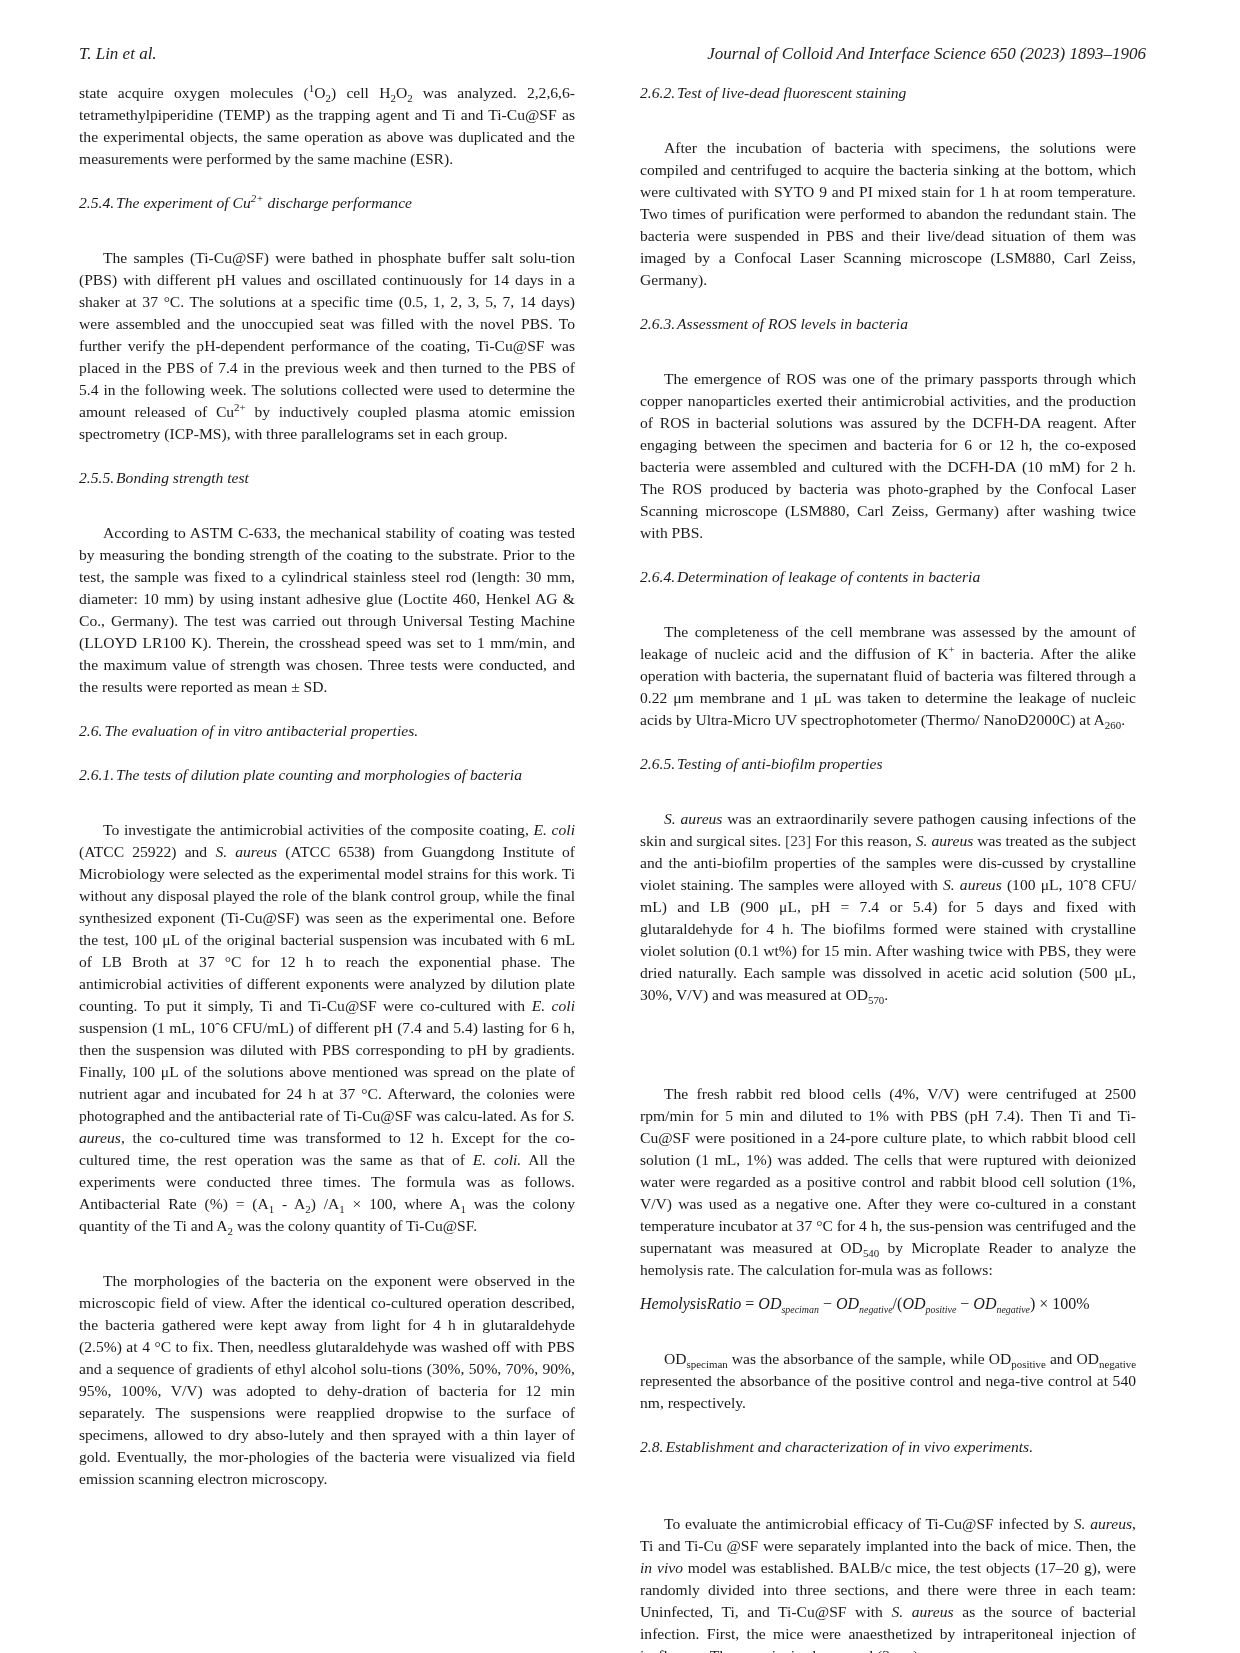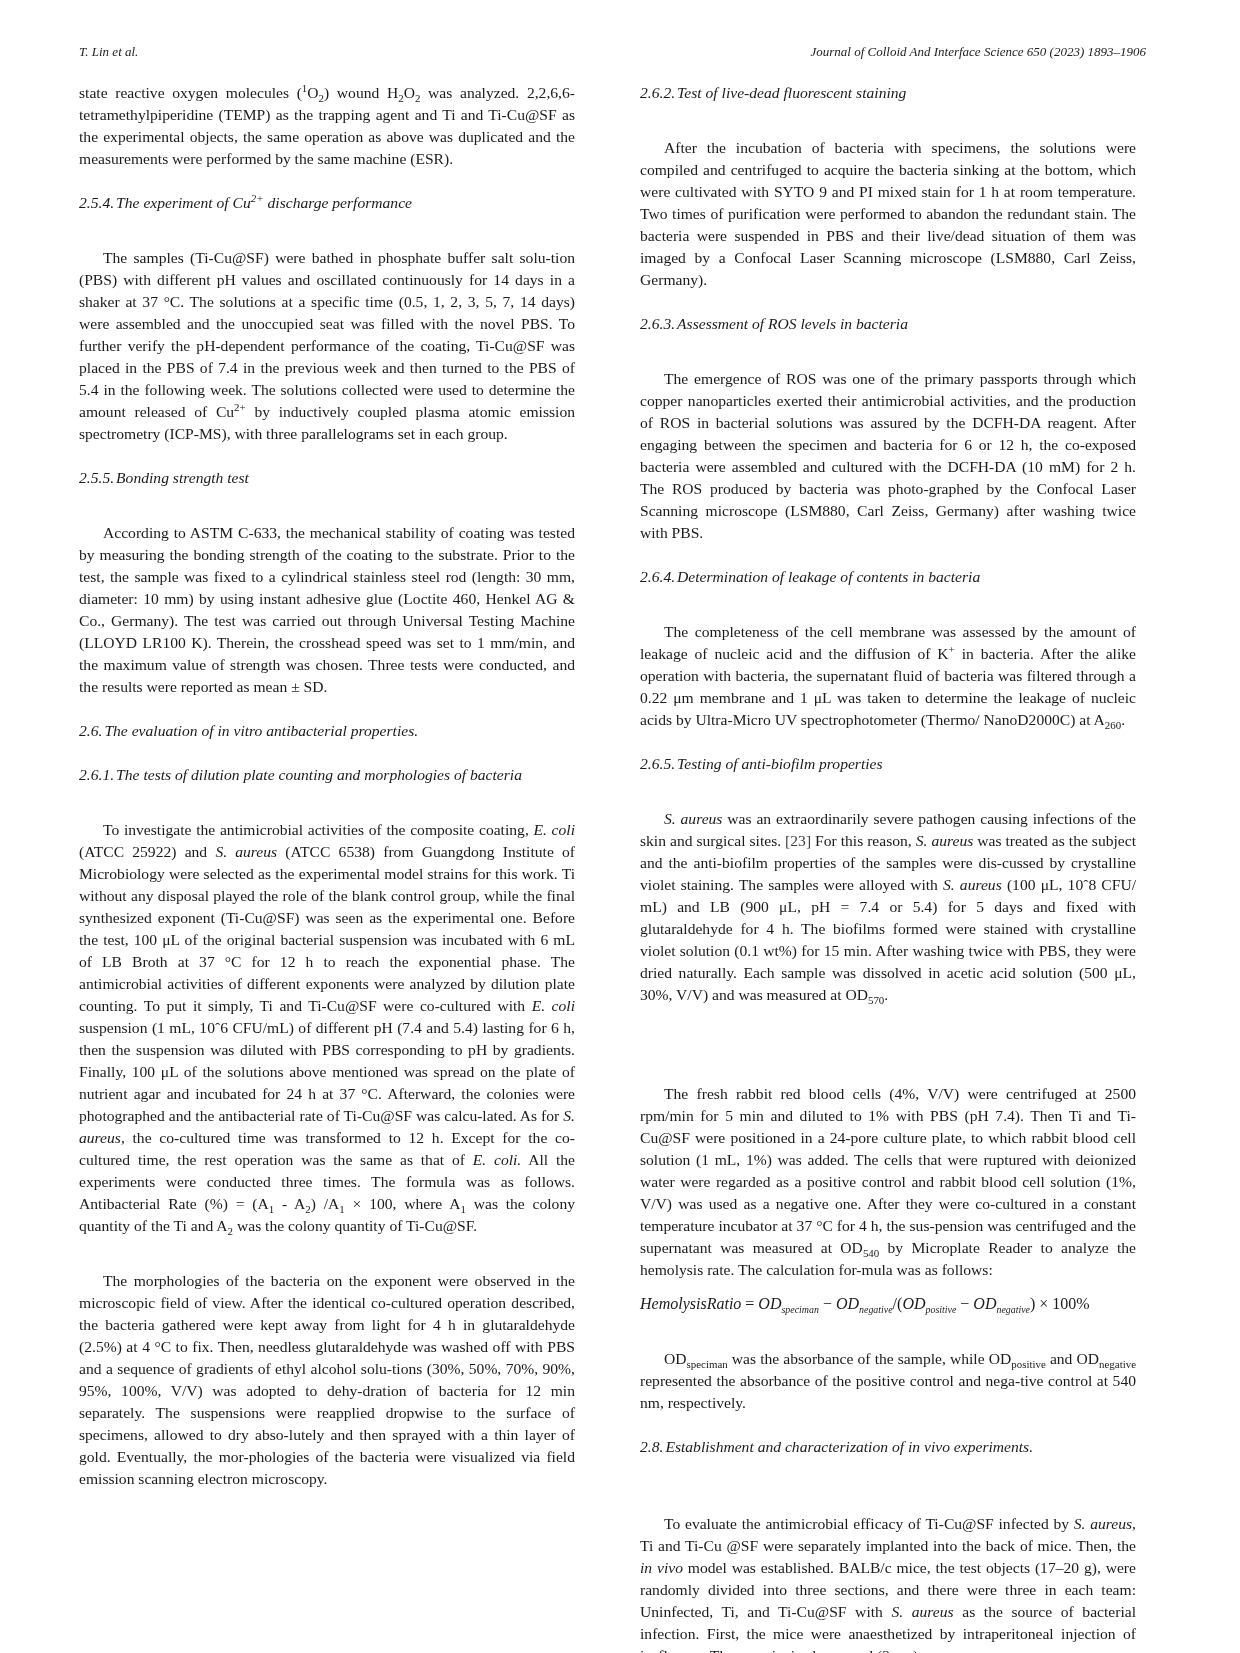--- a/index.html
+++ b/index.html
@@ -2,21 +2,21 @@
 <html><head>
 <meta charset="utf-8">
 <style>
   html, body { margin: 0; padding: 0; background: #ffffff; }
   body {
     width: 1240px; height: 1653px; position: relative; overflow: hidden;
     font-family: "Liberation Serif", "DejaVu Serif", serif;
     color: #1a1a1a;
   }
   .running-head {
-    position: absolute; top: 44px; font-style: italic; font-size: 13px; color: #222;
+    position: absolute; top: 44px; font-style: italic; font-size: 17px; color: #222;
   }
   .rh-left { left: 79px; }
   .rh-right { right: 94px; }
   .col {
     position: absolute; top: 82px; width: 496px;
     font-size: 15.6px; line-height: 22px; text-align: justify;
     hyphens: manual;
   }
   .col-left { left: 79px; }
   .col-right { left: 640px; }
@@ -35,21 +35,21 @@
     position: absolute; top: 1676px; left: 0; width: 1040px; text-align: left; font-size: 12.6px;
   }
 </style>
 </head>
 <body>
 
 <div class="running-head rh-left">T. Lin et al.</div>
 <div class="running-head rh-right">Journal of Colloid And Interface Science 650 (2023) 1893–1906</div>
 
 <div class="col col-left">
-  <p><span>state reactive oxygen molecules (</span><sup>1</sup><span>O</span><sub>2</sub><span>) wound H</span><sub>2</sub><span>O</span><sub>2</sub><span> was analyzed. 2,2,6,6-tetramethylpiperidine (TEMP) as the trapping agent and Ti and Ti-Cu@SF as the experimental objects, the same operation as above was duplicated and the measurements were performed by the same machine (ESR).</span></p>
+  <p><span>state acquire oxygen molecules (</span><sup>1</sup><span>O</span><sub>2</sub><span>) cell H</span><sub>2</sub><span>O</span><sub>2</sub><span> was analyzed. 2,2,6,6-tetramethylpiperidine (TEMP) as the trapping agent and Ti and Ti-Cu@SF as the experimental objects, the same operation as above was duplicated and the measurements were performed by the same machine (ESR).</span></p>
 
   <div class="gap-m"></div>
   <p class="heading"><span class="num">2.5.4.</span><span>The experiment of Cu</span><sup>2+</sup><span> discharge performance</span></p>
   <p class="indent"><span>The samples (Ti-Cu@SF) were bathed in phosphate buffer salt solu-tion (PBS) with different pH values and oscillated continuously for 14 days in a shaker at 37 °C. The solutions at a specific time (0.5, 1, 2, 3, 5, 7, 14 days) were assembled and the unoccupied seat was filled with the novel PBS. To further verify the pH-dependent performance of the coating, Ti-Cu@SF was placed in the PBS of 7.4 in the previous week and then turned to the PBS of 5.4 in the following week. The solutions collected were used to determine the amount released of Cu</span><sup>2+</sup><span> by inductively coupled plasma atomic emission spectrometry (ICP-MS), with three parallelograms set in each group.</span></p>
 
   <div class="gap-m"></div>
   <p class="heading"><span class="num">2.5.5.</span><span>Bonding strength test</span></p>
   <p class="indent">According to ASTM C-633, the mechanical stability of coating was tested by measuring the bonding strength of the coating to the substrate. Prior to the test, the sample was fixed to a cylindrical stainless steel rod (length: 30 mm, diameter: 10 mm) by using instant adhesive glue (Loctite 460, Henkel AG &amp; Co., Germany). The test was carried out through Universal Testing Machine (LLOYD LR100 K). Therein, the crosshead speed was set to 1 mm/min, and the maximum value of strength was chosen. Three tests were conducted, and the results were reported as mean ± SD.</p>
 
   <div class="gap-m"></div>

